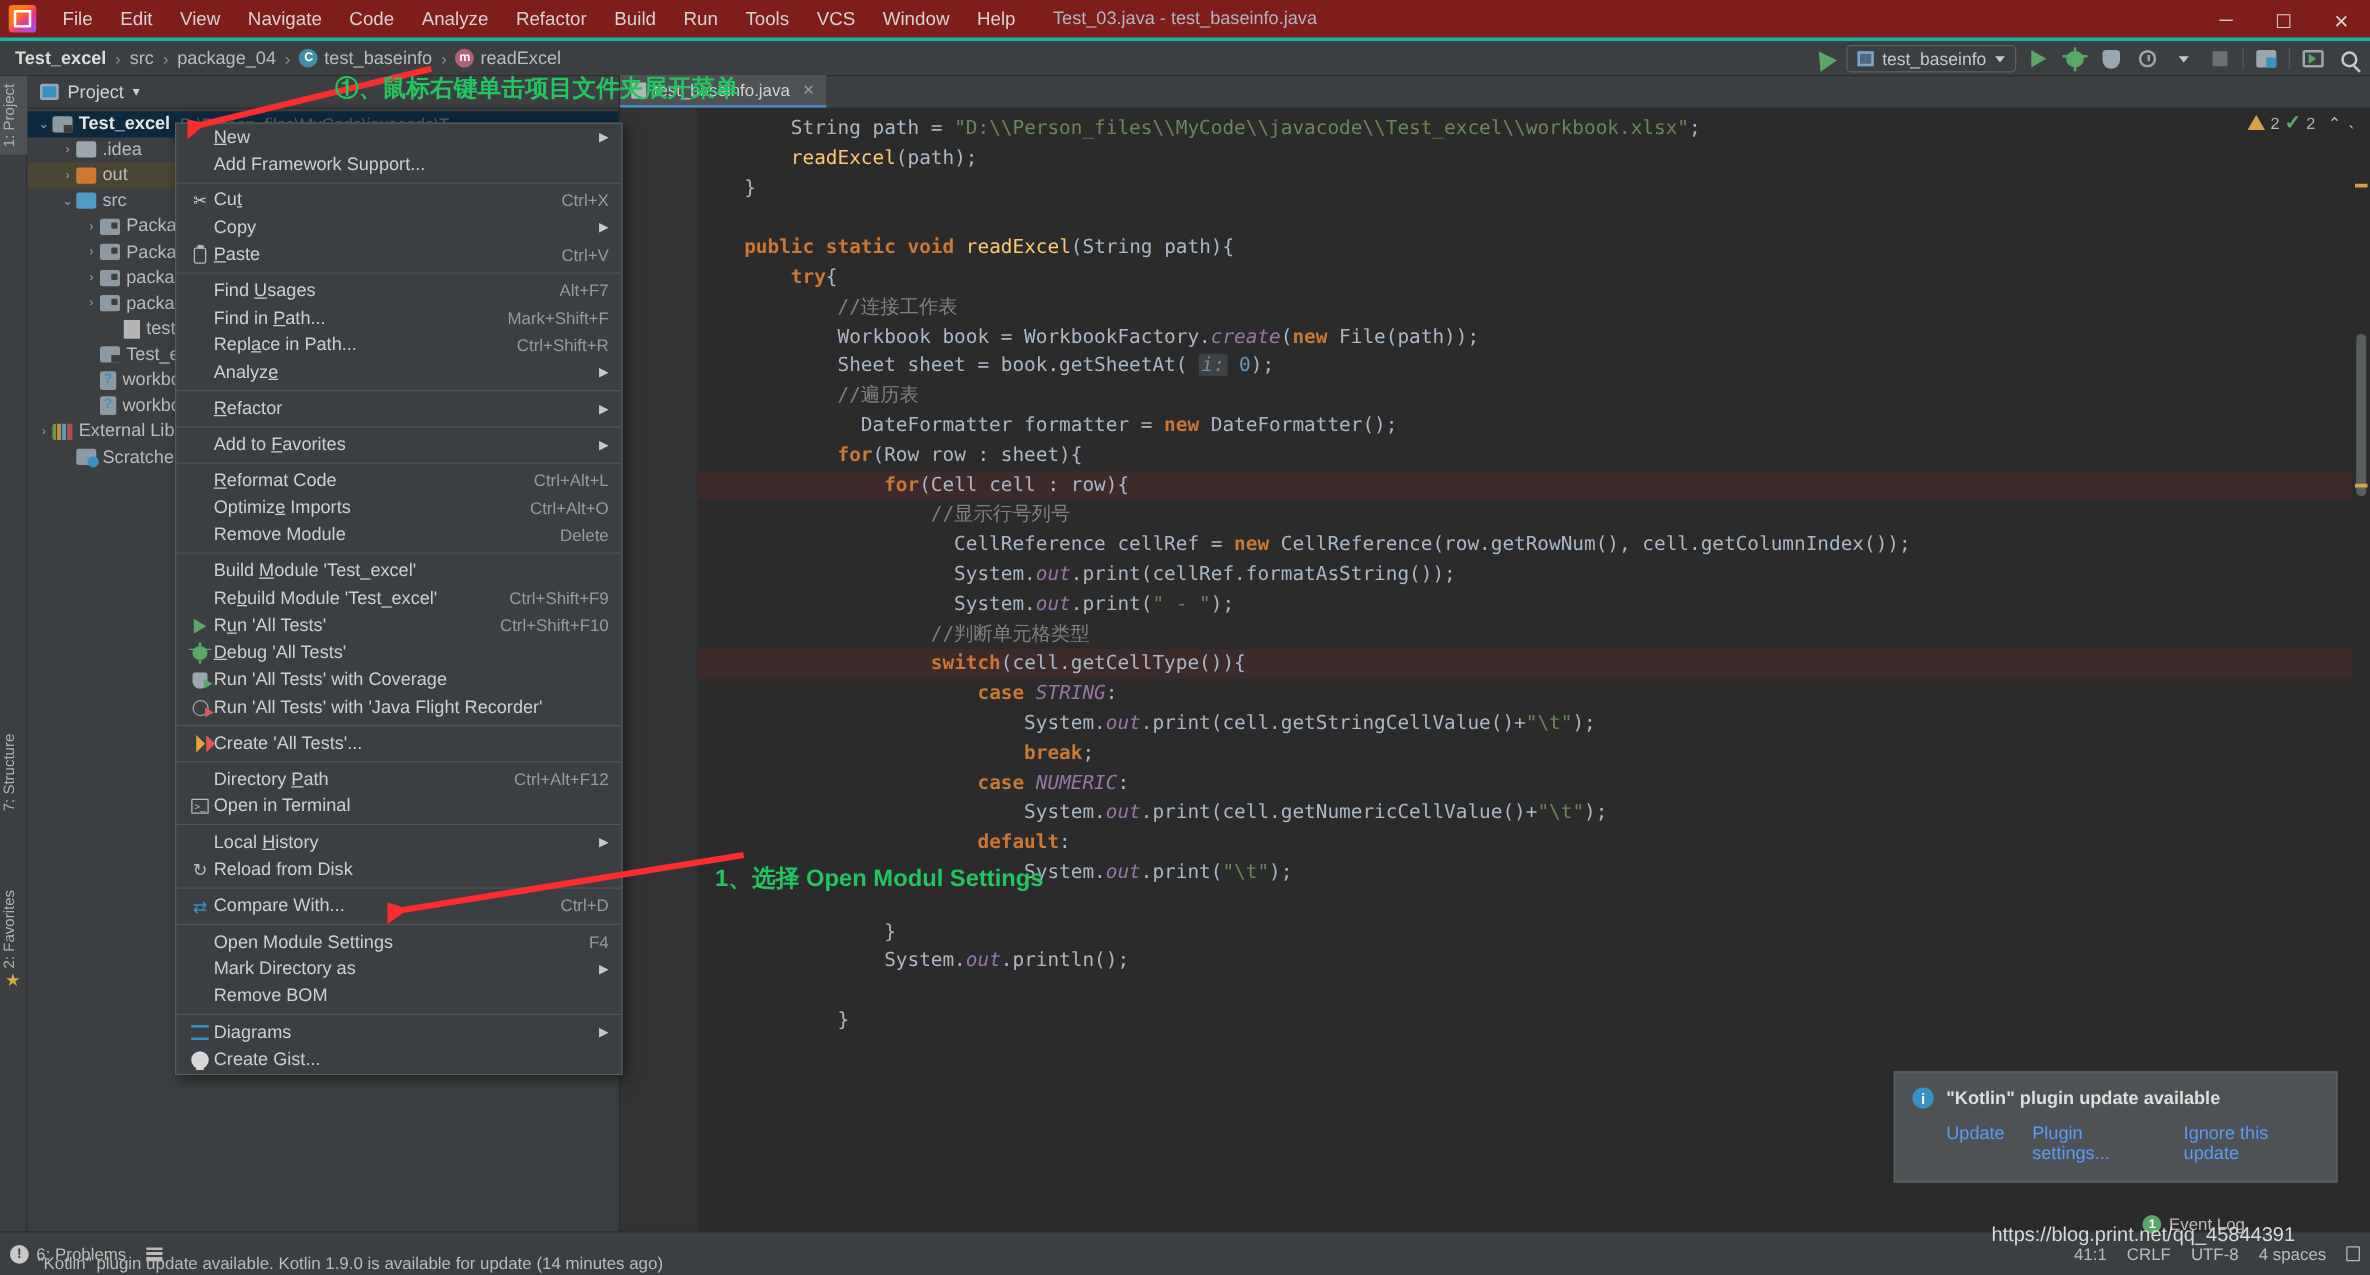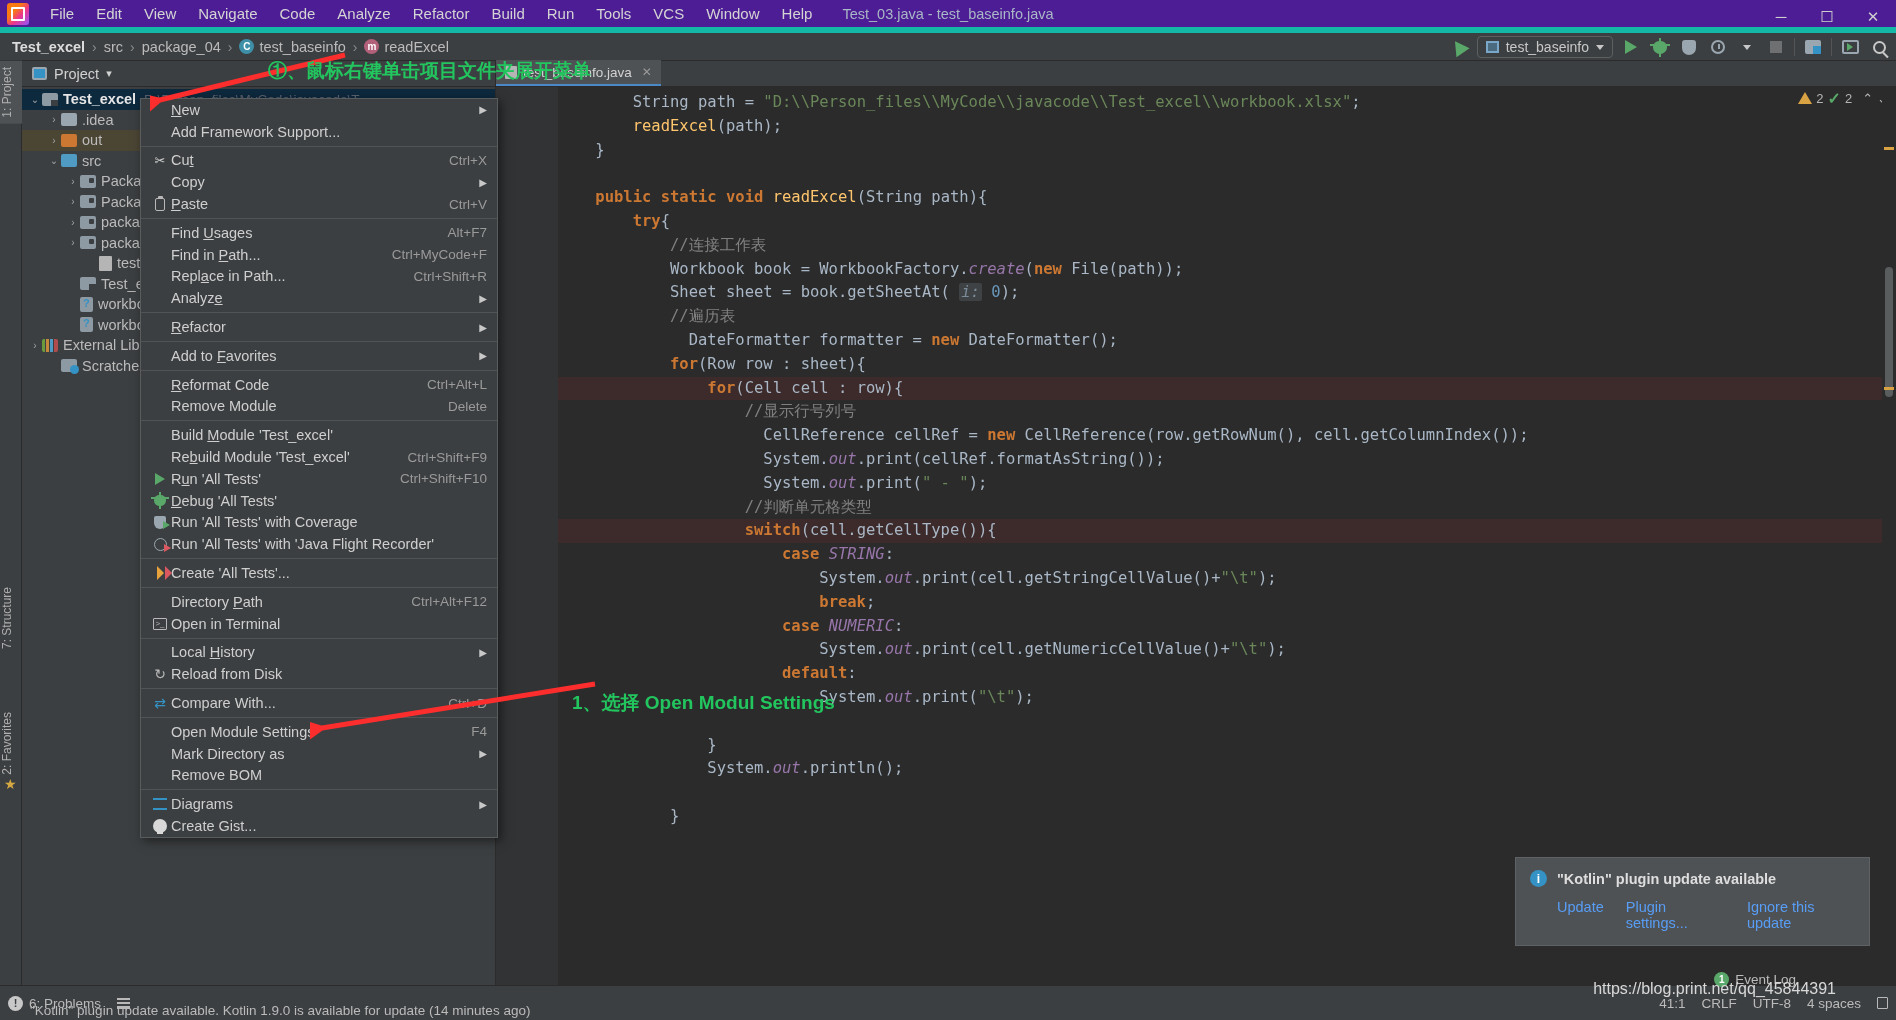--- a/index.html
+++ b/index.html
@@ -8,22 +8,22 @@
     background:#3c3f41;
     font-family:"Liberation Sans", sans-serif;
     color:#bbbbbb;
     -webkit-font-smoothing:antialiased;
   }
   #root { position:relative; width:1896px; height:1020px; }
 
   
   .titlebar {
     position:absolute; top:0; left:0; width:1896px; height:33px;
-    background:#4c1d95; display:flex; align-items:center;
-    border-bottom:6px solid #14b8a6;
+    background:#7f1d1d; display:flex; align-items:center;
+    border-bottom:3px solid #14b8a6;
   }
   .ij-logo {
     width:22px; height:22px; margin-left:7px; margin-right:10px;
     border-radius:3px; position:relative;
     background:linear-gradient(135deg,#f97a12 0%,#f97a12 35%,#ed358c 60%,#9058ff 100%);
     flex:0 0 auto;
   }
   .ij-logo::after{
     content:""; position:absolute; left:4px; top:4px; width:14px; height:14px;
     border:2px solid #fff; border-radius:1px; box-sizing:border-box;
@@ -494,21 +494,21 @@
       </div>
       <div class="cmsep"></div>
       <div class="cmi">
         <span class="ic"></span>
         <span class="lbl">Find <span class="u">U</span>sages</span>
         <span class="acc">Alt+F7</span>
       </div>
       <div class="cmi">
         <span class="ic"></span>
         <span class="lbl">Find in <span class="u">P</span>ath...</span>
-        <span class="acc">Ctrl+MyCode+F</span>
+        <span class="acc">Mark+Shift+F</span>
       </div>
       <div class="cmi">
         <span class="ic"></span>
         <span class="lbl">Repl<span class="u">a</span>ce in Path...</span>
         <span class="acc">Ctrl+Shift+R</span>
       </div>
       <div class="cmi">
         <span class="ic"></span>
         <span class="lbl">Analyz<span class="u">e</span></span>
         <span class="sub">▶</span>
@@ -523,20 +523,25 @@
       <div class="cmi">
         <span class="ic"></span>
         <span class="lbl">Add to <span class="u">F</span>avorites</span>
         <span class="sub">▶</span>
       </div>
       <div class="cmsep"></div>
       <div class="cmi">
         <span class="ic"></span>
         <span class="lbl"><span class="u">R</span>eformat Code</span>
         <span class="acc">Ctrl+Alt+L</span>
+      </div>
+      <div class="cmi">
+        <span class="ic"></span>
+        <span class="lbl">Optimiz<span class="u">e</span> Imports</span>
+        <span class="acc">Ctrl+Alt+O</span>
       </div>
       <div class="cmi">
         <span class="ic"></span>
         <span class="lbl">Remove Module</span>
         <span class="acc">Delete</span>
       </div>
       <div class="cmsep"></div>
       <div class="cmi">
         <span class="ic"></span>
         <span class="lbl">Build <span class="u">M</span>odule 'Test_excel'</span>

